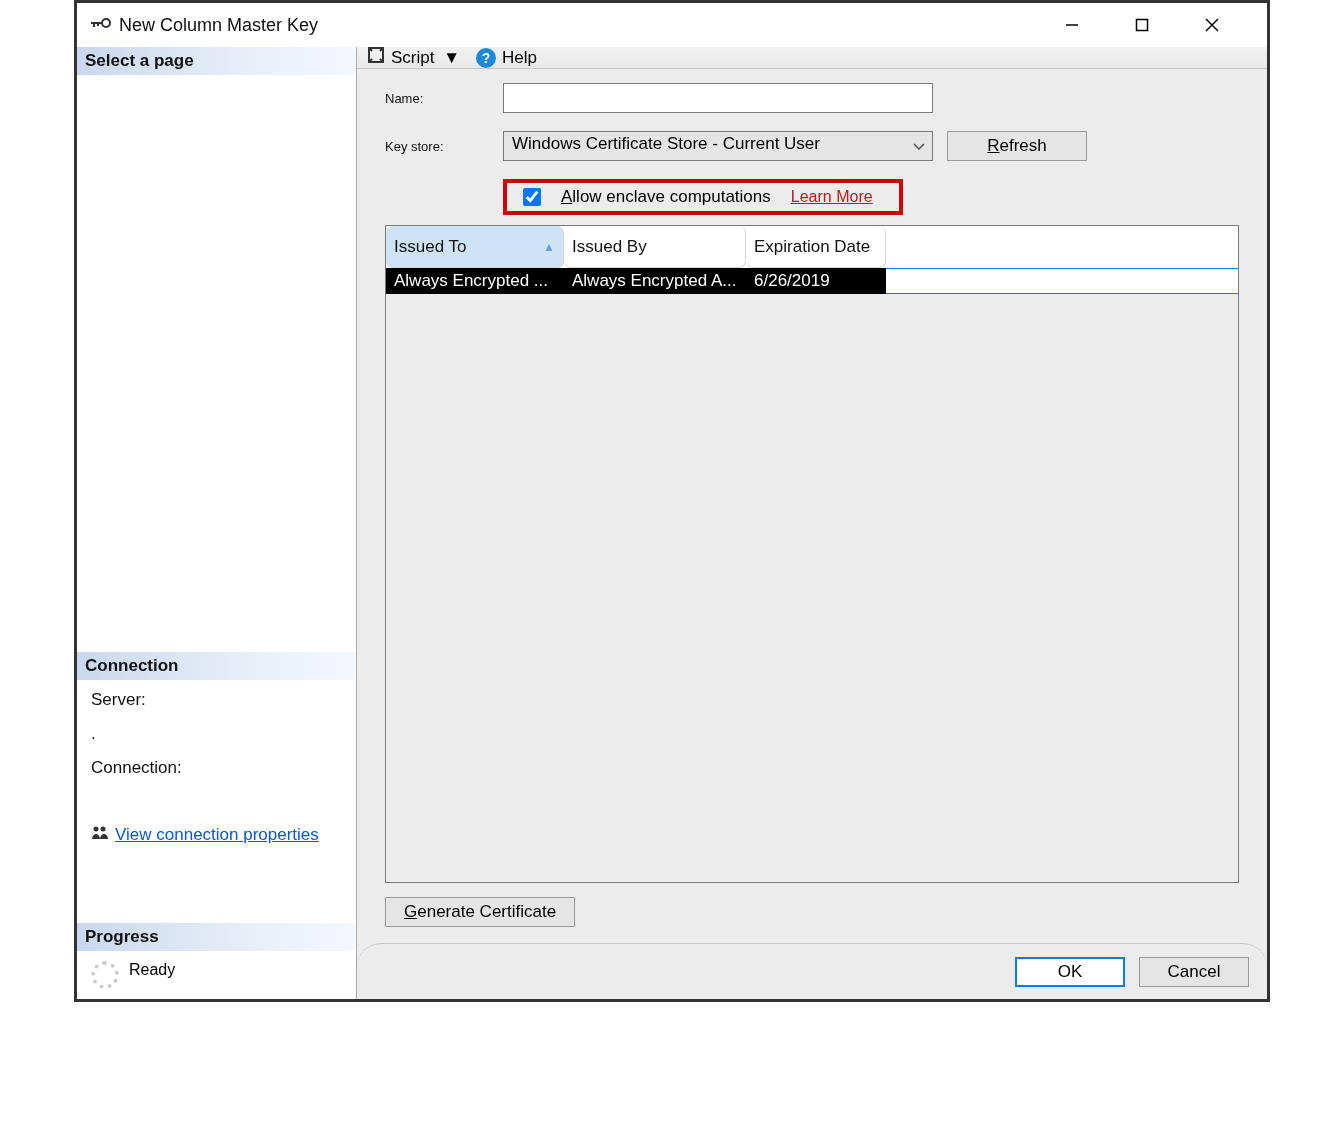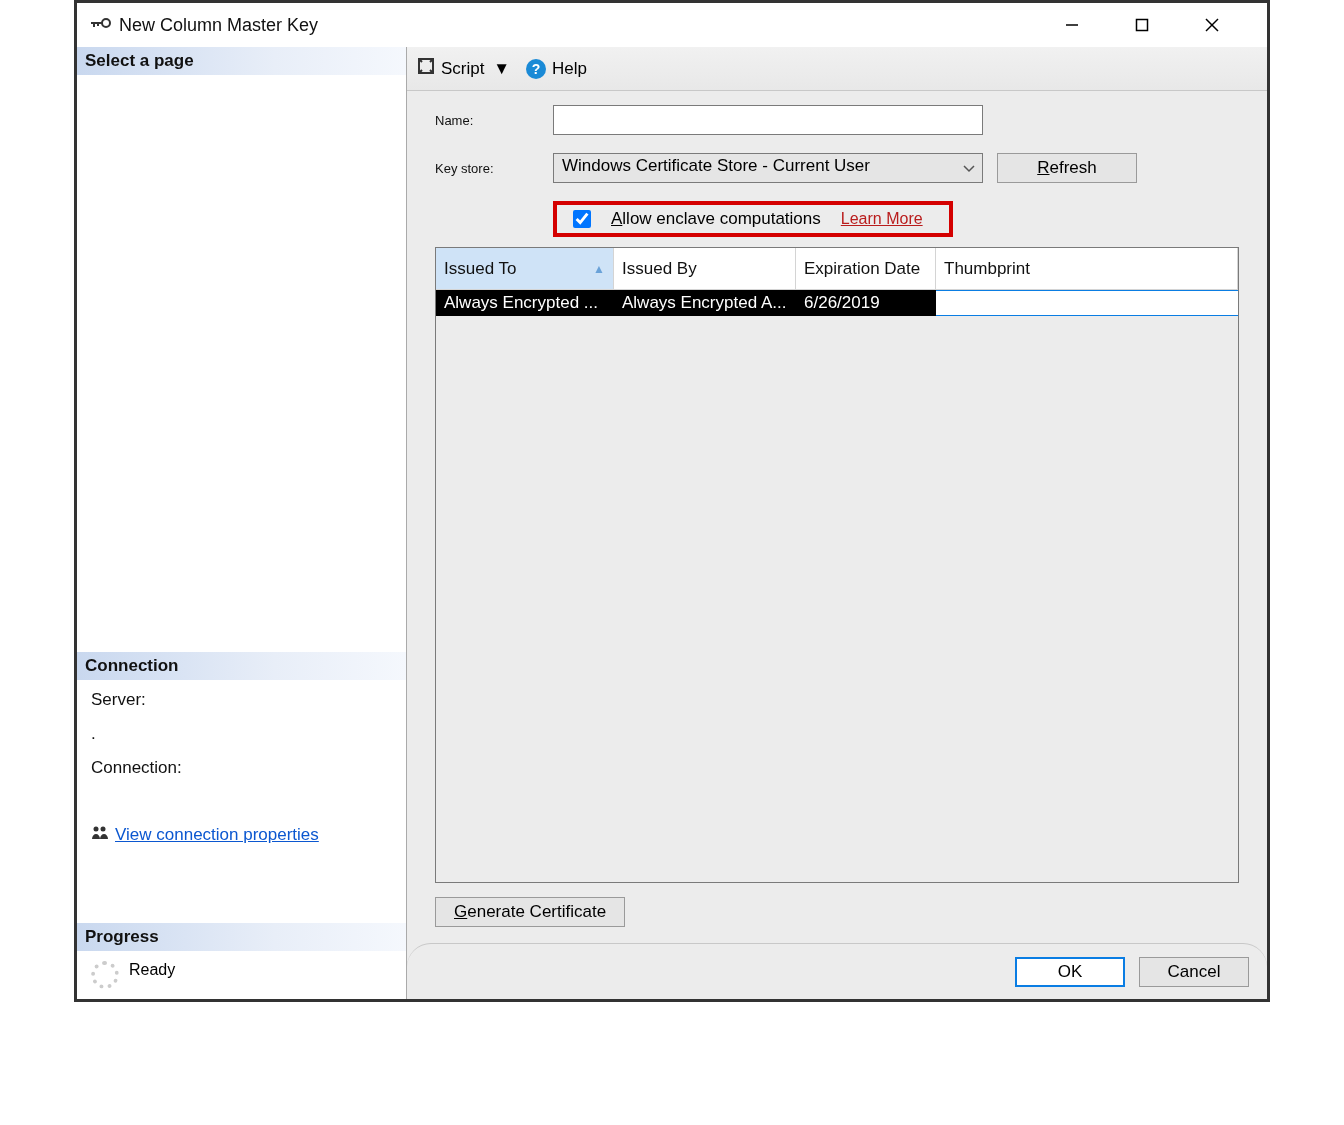--- a/index.html
+++ b/index.html
@@ -27,21 +27,21 @@
     width: 70px; height: 40px;
     display: flex; align-items: center; justify-content: center;
     color: #000; cursor: pointer;
   }
   .content {
     flex: 1;
     display: flex;
     min-height: 0;
   }
   .sidebar {
-    width: 330px;
+    width: 280px;
     display: flex;
     flex-direction: column;
     border-right: 1px solid #aaa;
     background: #fff;
   }
   .sidebar .sect-header {
     background: linear-gradient(to right, #c9d8ef, #e8eef8 60%, #f5f8fd);
     padding: 4px 8px;
     font-size: 17px;
     font-weight: bold;
@@ -66,21 +66,21 @@
     border: 4px dotted #ccc;
     border-radius: 50%;
   }
   .main {
     flex: 1;
     background: #ececec;
     display: flex;
     flex-direction: column;
   }
   .toolbar {
-    height: 44px;
+    height: 22px;
     border-bottom: 1px solid #c8c8c8;
     display: flex;
     align-items: center;
     padding: 8px 10px;
     gap: 6px;
     font-size: 17px;
     background: linear-gradient(#f1f1f1,#e8e8e8);
   }
   .helpglyph {
     width: 20px; height: 20px; border-radius: 50%;
@@ -147,20 +147,21 @@
   .grid-head {
     background: #fff;
   }
   .grid-head .hcell {
     font-size: 17px; color: #111;
     border-right: 1px solid #d4d4d4;
     border-bottom: 1px solid #d4d4d4;
     padding: 4px 8px;
     display: flex; align-items: center; justify-content: space-between;
     min-height: 42px;
+    border-radius: 7px;
   }
   .grid-head .hcell.sorted { background: #cfe3f7; }
   .grid-row .cell {
     font-size: 17px; color: #fff;
     padding: 3px 8px;
     white-space: nowrap; overflow: hidden; text-overflow: ellipsis;
   }
   .grid-row.selected { background: #000000; }
   .grid-row.selected .cell.thumb { background: #fff; color:#111; border-top:1px solid #0a7de3; border-bottom:1px solid #0a7de3;}
   .genbtn-row { margin-bottom: 16px; }
@@ -293,23 +294,20 @@
             <div class="hcell sorted">
               <span>Issued To</span>
               <span class="sort-tri">▲</span>
             </div>
             <div class="hcell">
                 <span>Issued By</span>
               </div>
             <div class="hcell">
                 <span>Expiration Date</span>
               </div>
-            <div class="hcell">
-                <span>Thumbprint</span>
-              </div>
           </div>
           <div class="grid-row selected">
             <div class="cell">Always Encrypted ...</div>
             <div class="cell">Always Encrypted A...</div>
             <div class="cell">6/26/2019</div>
             <div class="cell thumb"></div>
           </div>
         </div>
 
         <div class="genbtn-row">

